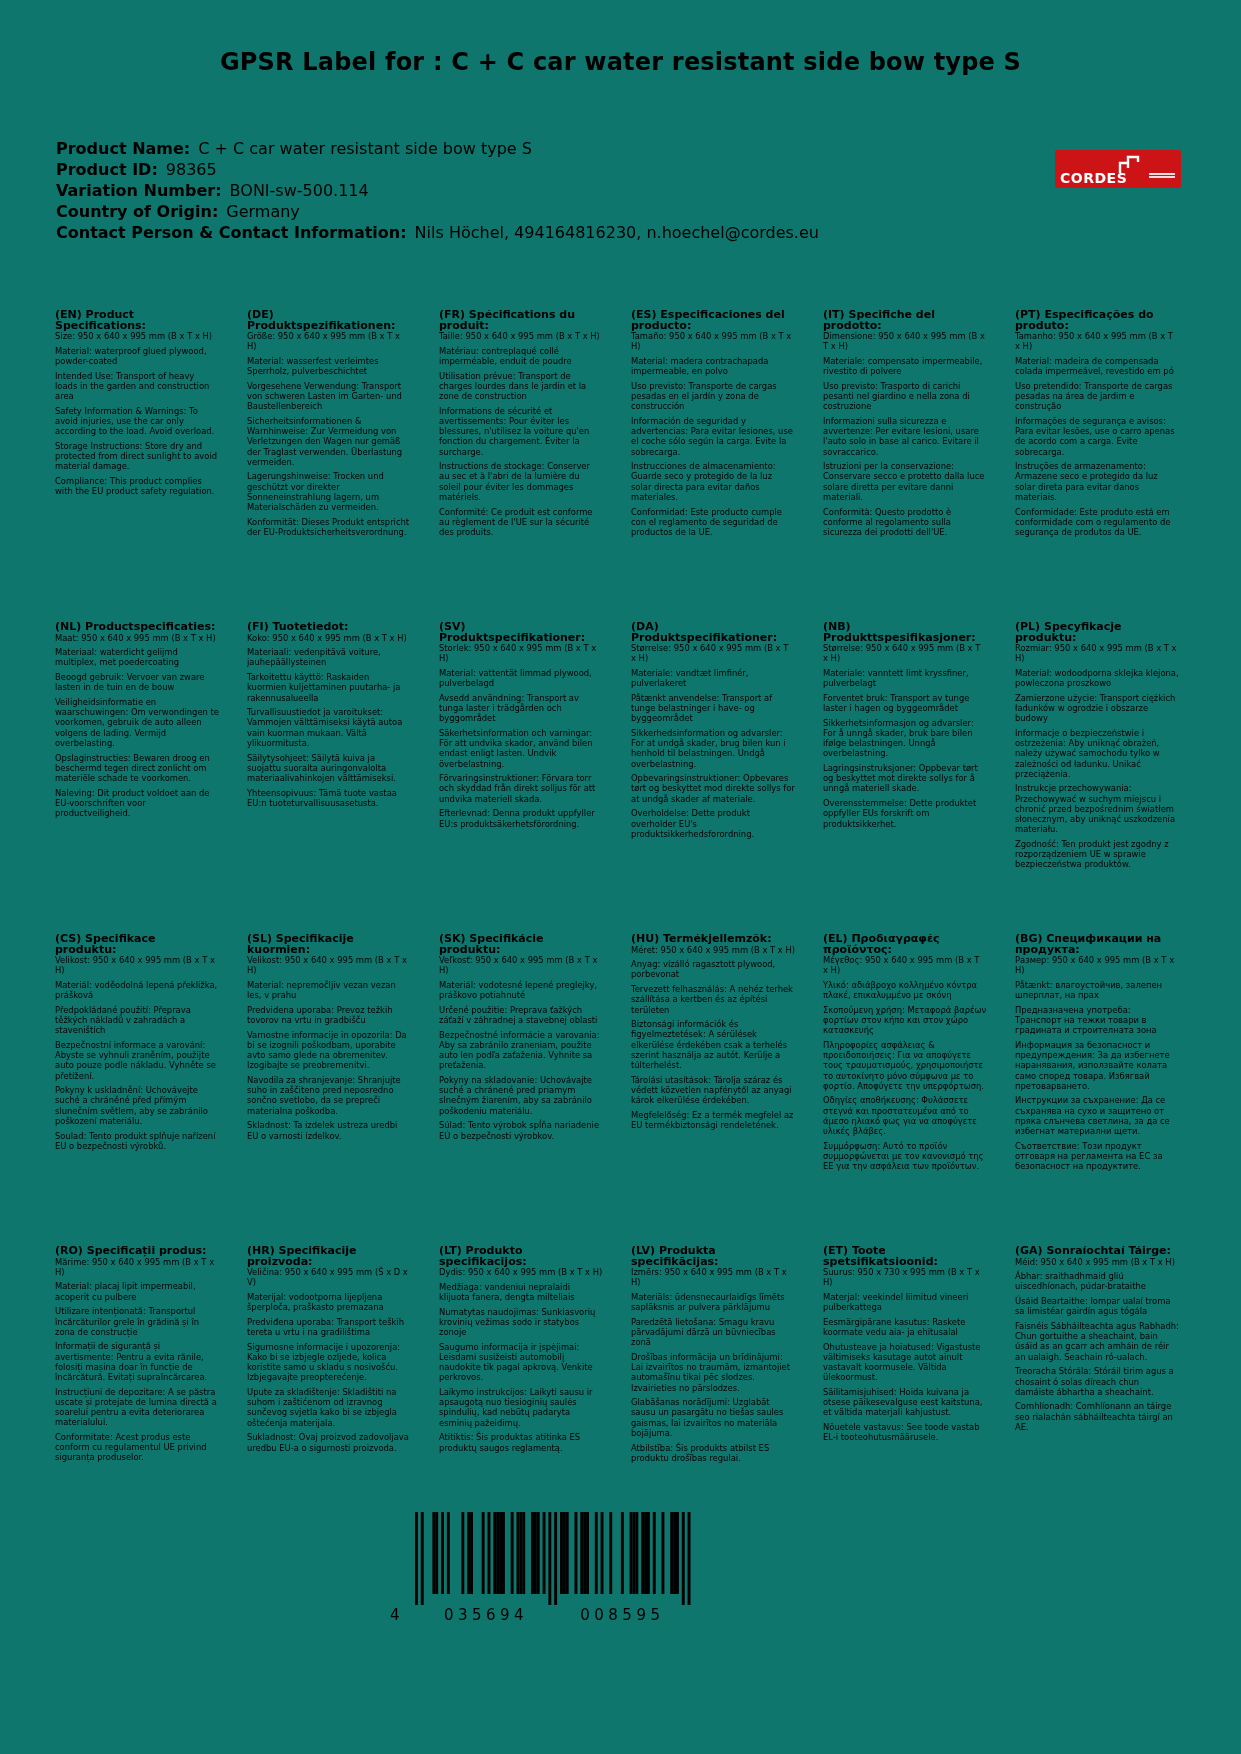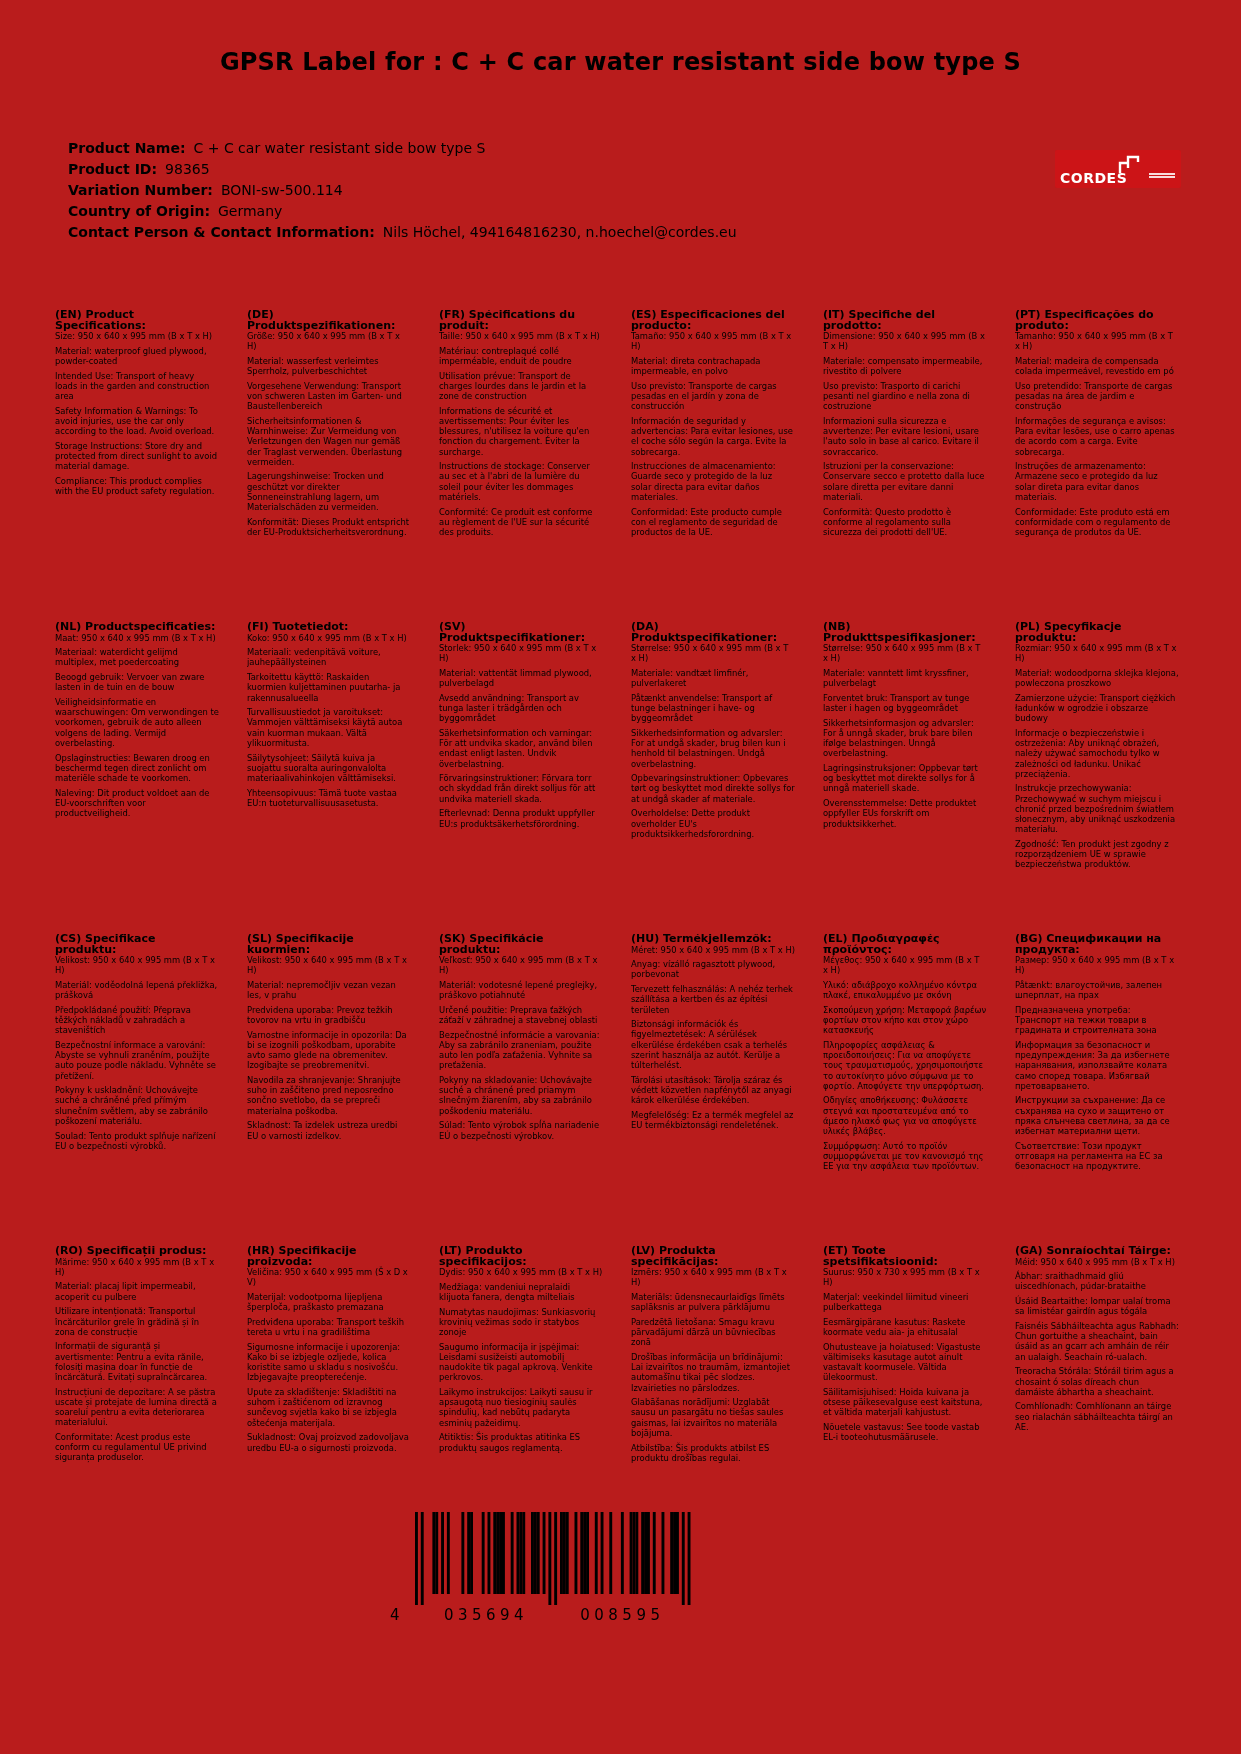--- a/index.html
+++ b/index.html
@@ -1,24 +1,24 @@
 <!DOCTYPE html>
 <html><head>
 <meta charset="utf-8">
 <style>
   html,body{margin:0;padding:0;background:#888;}
   .page{
-    position:relative;width:1241px;height:1754px;margin:0 auto;background:#b91c1c;
+    position:relative;width:1241px;height:1754px;margin:0 auto;background:#0f766e;
     font-family:"DejaVu Sans","Liberation Sans",sans-serif;color:#000;overflow:hidden;
   }
   .title{
     position:absolute;top:48px;left:0;width:100%;text-align:center;
     font-size:24px;font-weight:bold;margin:0;letter-spacing:.2px;
   }
-  .info{position:absolute;left:68px;top:138px;font-size:14px;line-height:21px;}
+  .info{position:absolute;left:56px;top:138px;font-size:16px;line-height:21px;}
   .info-line b{font-weight:bold;}
   .info-line span{margin-left:8px;}
   .logo{
     position:absolute;left:1055px;top:150px;width:126px;height:38px;border-radius:2px;
     display:flex;align-items:flex-end;padding:3px 5px;box-sizing:border-box;
   }
   .logo-text{color:#fff;font-weight:bold;font-size:14px;letter-spacing:.5px;line-height:14px;}
   .logo-mark{position:absolute;right:38px;top:4px;}
   .logo-tag{position:absolute;right:6px;bottom:9px;width:26px;}
   .logo-tag i{display:block;height:1.5px;background:#fff;margin:1.5px 0;opacity:.85;}
@@ -87,21 +87,21 @@
         <p>Taille: 950 x 640 x 995 mm (B x T x H)</p>
         <p>Matériau: contreplaqué collé imperméable, enduit de poudre</p>
         <p>Utilisation prévue: Transport de charges lourdes dans le jardin et la zone de construction</p>
         <p>Informations de sécurité et avertissements: Pour éviter les blessures, n'utilisez la voiture qu'en fonction du chargement. Éviter la surcharge.</p>
         <p>Instructions de stockage: Conserver au sec et à l'abri de la lumière du soleil pour éviter les dommages matériels.</p>
         <p>Conformité: Ce produit est conforme au règlement de l'UE sur la sécurité des produits.</p>
       </div>
       <div class="spec-block">
         <h4>(ES) Especificaciones del producto:</h4>
         <p>Tamaño: 950 x 640 x 995 mm (B x T x H)</p>
-        <p>Material: direta contrachapada impermeable, en polvo</p>
+        <p>Material: madera contrachapada impermeable, en polvo</p>
         <p>Uso previsto: Transporte de cargas pesadas en el jardín y zona de construcción</p>
         <p>Información de seguridad y advertencias: Para evitar lesiones, use el coche sólo según la carga. Evite la sobrecarga.</p>
         <p>Instrucciones de almacenamiento: Guarde seco y protegido de la luz solar directa para evitar daños materiales.</p>
         <p>Conformidad: Este producto cumple con el reglamento de seguridad de productos de la UE.</p>
       </div>
       <div class="spec-block">
         <h4>(IT) Specifiche del prodotto:</h4>
         <p>Dimensione: 950 x 640 x 995 mm (B x T x H)</p>
         <p>Materiale: compensato impermeabile, rivestito di polvere</p>
         <p>Uso previsto: Trasporto di carichi pesanti nel giardino e nella zona di costruzione</p>

